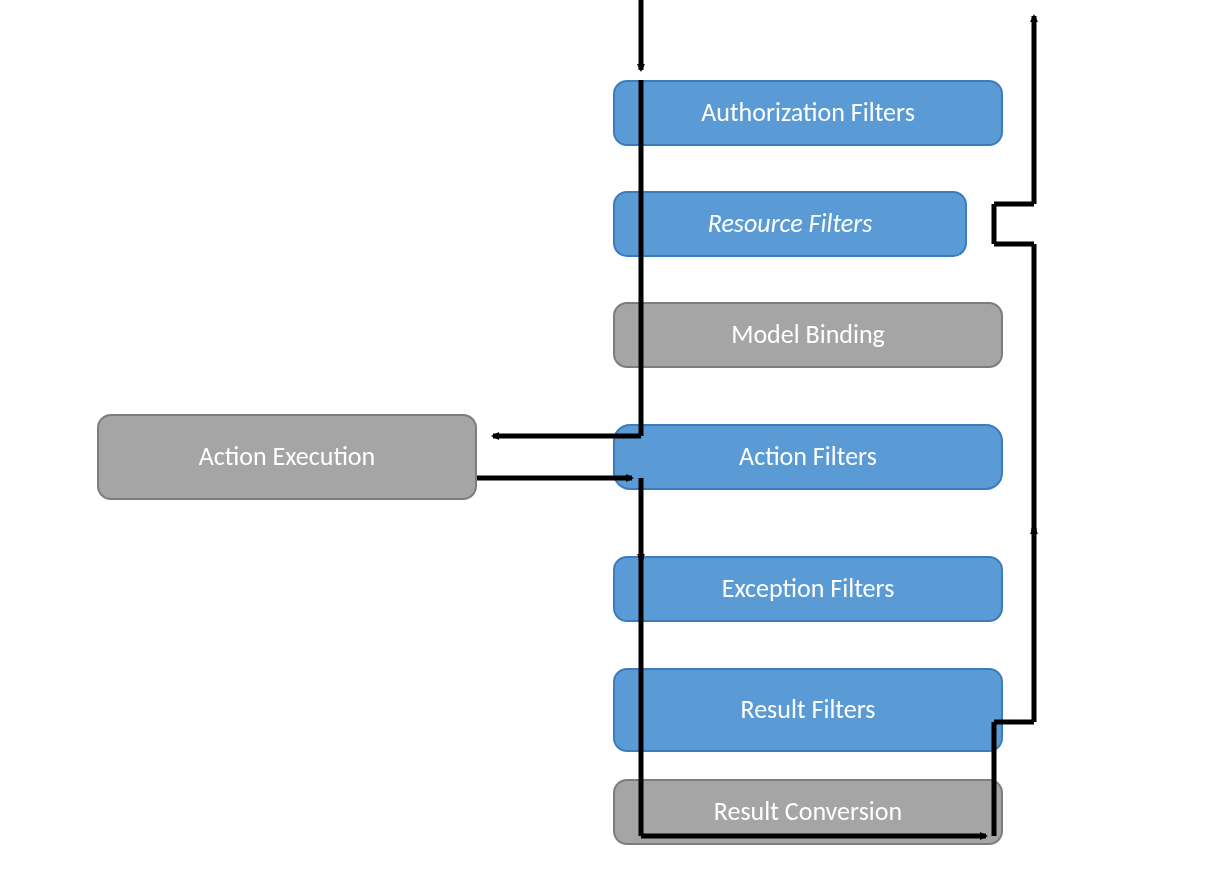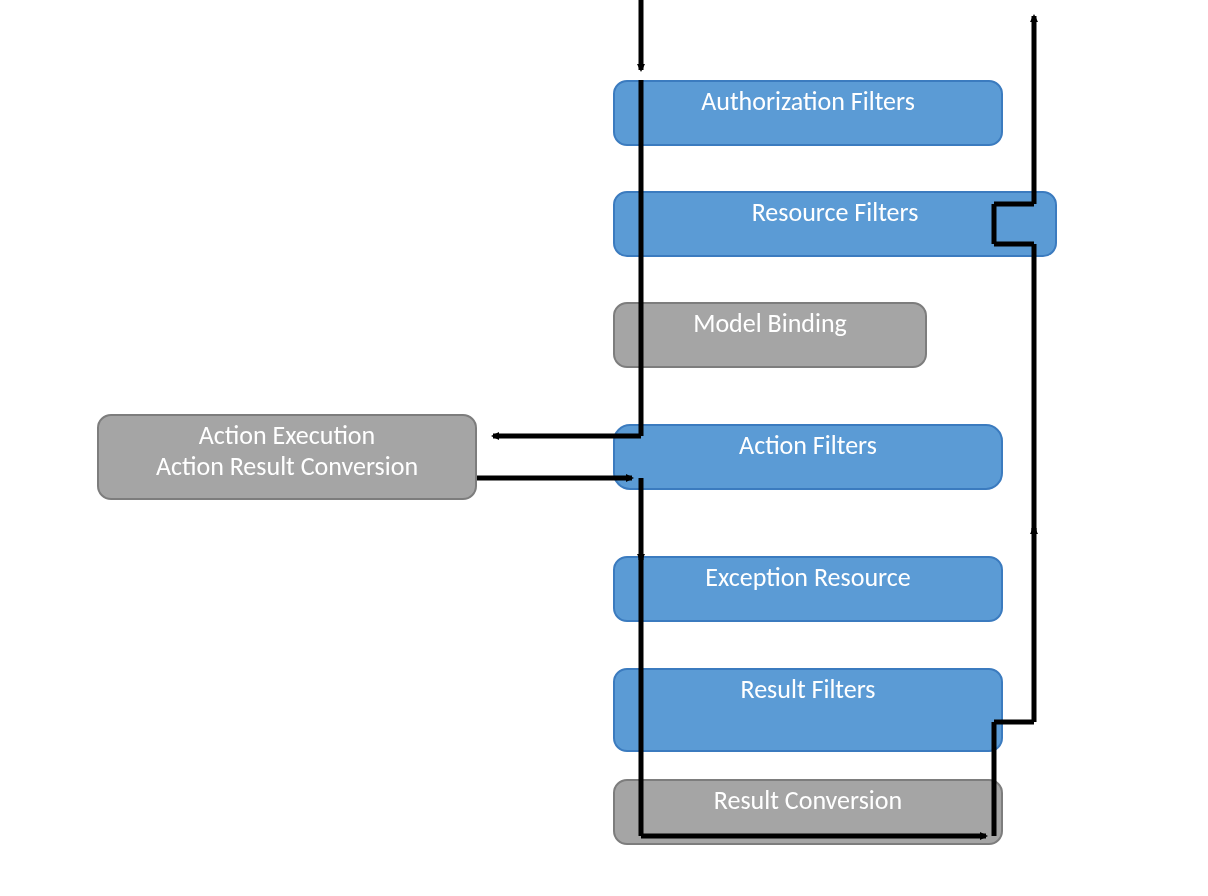--- a/index.html
+++ b/index.html
@@ -12,20 +12,21 @@
       height: 896px;
       background: #ffffff;
       font-family: "Segoe UI", Calibri, Arial, sans-serif;
       position: relative;
     }
     .box {
       position: absolute;
       border-radius: 14px;
       display: flex;
       align-items: center;
+      justify-content: center;
       flex-direction: column;
       font-size: 26px;
       color: #ffffff;
       text-align: center;
       border: 2px solid;
       padding: 4px 10px;
       line-height: 1.2;
     }
     .box.blue {
       background: #5b9bd5;
@@ -44,47 +45,46 @@
       pointer-events: none;
     }
   </style>
 </head>
 <body>
 
 <div class="box blue" style="left:613px; top:80px;  width:390px; height:66px;">
   <span>Authorization Filters</span>
 </div>
 
-<div class="box blue" style="left:613px; top:191px; width:444px; height:66px;">
+<div class="box blue" style="left:613px; top:191px; width:354px; height:66px;font-style:italic;">
   <span>Resource Filters</span>
 </div>
 
-<div class="box gray" style="left:613px; top:302px; width:314px; height:66px;">
+<div class="box gray" style="left:613px; top:302px; width:390px; height:66px;">
   <span>Model Binding</span>
 </div>
 
 <div class="box blue" style="left:613px; top:424px; width:390px; height:66px;border-radius:17px;">
   <span>Action Filters</span>
 </div>
 
 <div class="box blue" style="left:613px; top:556px; width:390px; height:66px;">
-  <span>Exception Resource</span>
+  <span>Exception Filters</span>
 </div>
 
 <div class="box blue" style="left:613px; top:668px; width:390px; height:84px;">
   <span>Result Filters</span>
 </div>
 
 <div class="box gray" style="left:613px; top:779px; width:390px; height:66px;">
   <span>Result Conversion</span>
 </div>
 
 <div class="box gray" style="left:97px; top:414px; width:380px; height:86px;">
   <span>Action Execution</span>
-  <span>Action Result Conversion</span>
 </div>
 
 <svg class="flow" viewBox="0 0 1208 896">
   <defs>
     <marker id="arrowhead" markerWidth="8" markerHeight="8" refX="6" refY="4" orient="auto" markerUnits="userSpaceOnUse">
       <path d="M0,0 L8,4 L0,8 Z" fill="#000"></path>
     </marker>
   </defs>
 
   <g>

